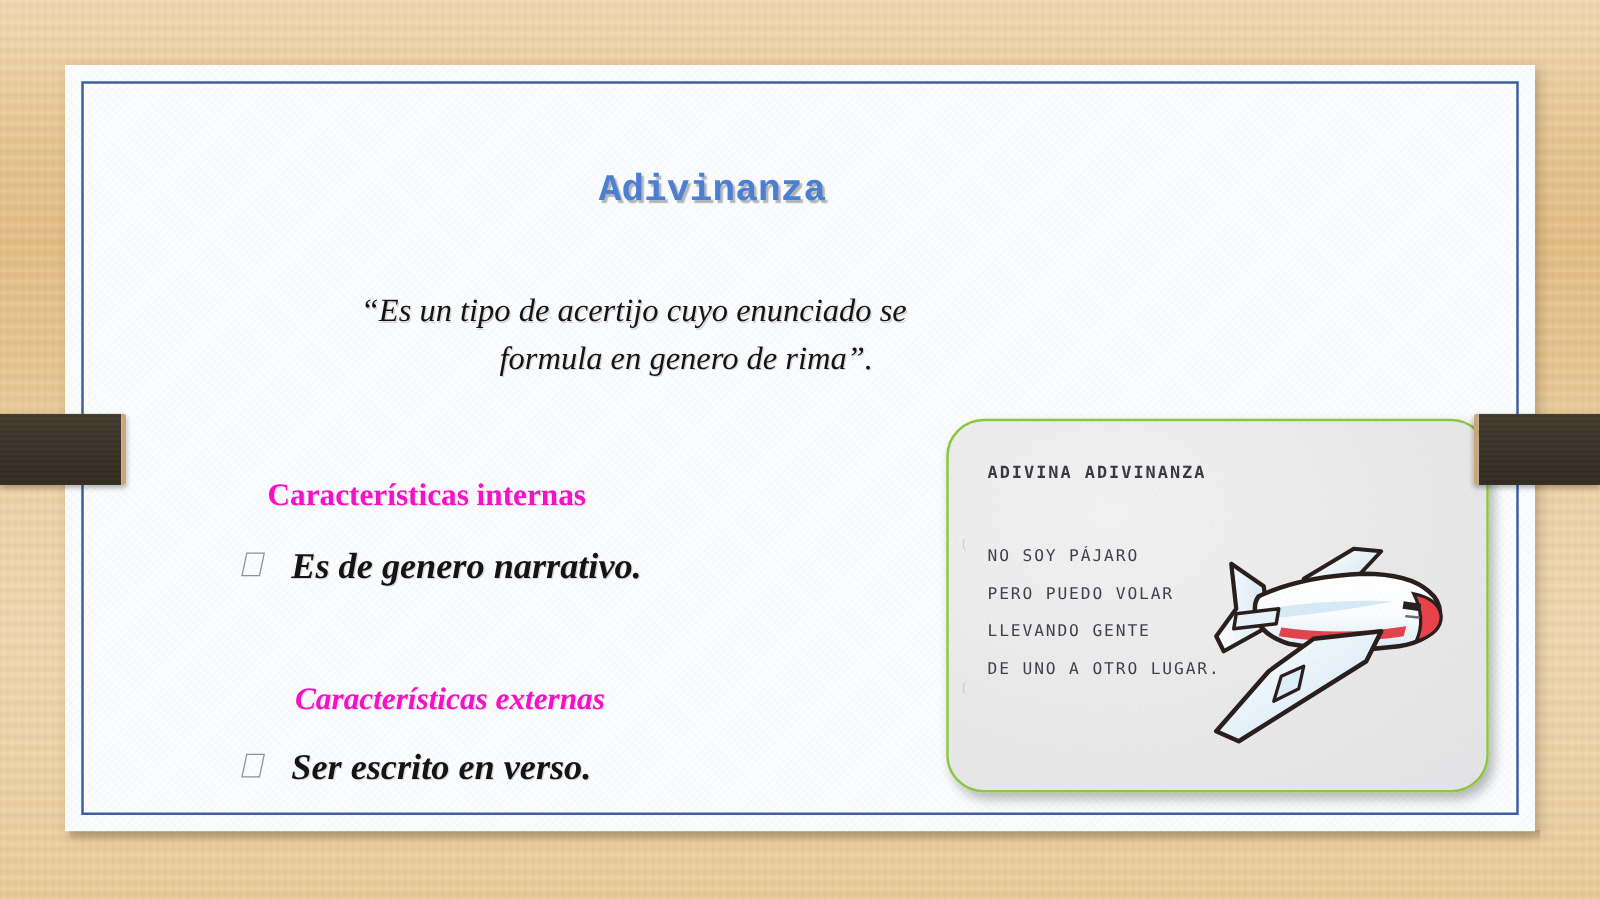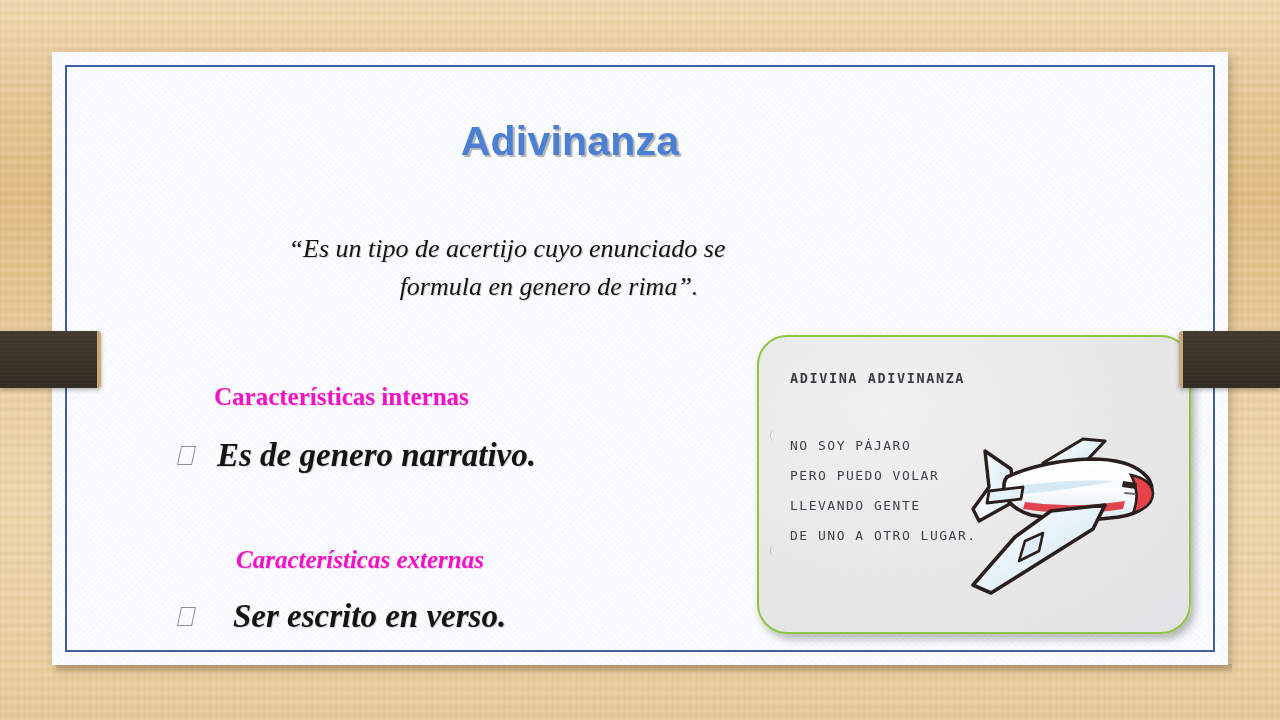--- a/index.html
+++ b/index.html
@@ -98,26 +98,26 @@
     right: 13px;
     bottom: 13px;
     border: 2px solid #3f5fa0;
     pointer-events: none;
   }
 
   
   #slide-title {
     position: absolute;
     left: 0;
-    top: 66px;
+    top: 84px;
     width: 100%;
     text-align: center;
-    font-family: Liberation Sans, sans-serif;
+    font-family: Liberation Mono, monospace;
     font-weight: bold;
-    font-size: 41px;
+    font-size: 30px;
     letter-spacing: 0.2px;
     color: #4a7fd4;
     text-shadow: 2px 2px 1px rgba(120,120,125,0.55);
     padding-right: 140px;
     box-sizing: border-box;
     z-index: 5;
   }
 
   
   #quote-block {
@@ -153,28 +153,29 @@
   #heading-internas { left: 128px; top: 331px; }
   #heading-externas { left: 150px; top: 494px; font-style: italic; }
 
   .bullet-row {
     position: absolute;
     display: flex;
     align-items: baseline;
     font-family: "Liberation Serif", serif;
     font-weight: bold;
     font-style: italic;
-    font-size: 33px;
+    font-size: 29px;
     color: #141414;
     text-shadow: 1px 1px 0 rgba(170,170,175,0.42);
     white-space: nowrap;
     z-index: 5;
+    margin-left: 16px;
   }
   #bullet-internas { left: 127px; top: 385px; }
-  #bullet-externas { left: 127px; top: 546px; gap: 16px; }
+  #bullet-externas { left: 127px; top: 546px; }
 
   
   .tofu-bullet {
     display: inline-block;
     width: 13px;
     height: 17px;
     border: 1px solid #8f8f97;
     transform: skewX(-12deg);
     margin-right: 23px;
     position: relative;

